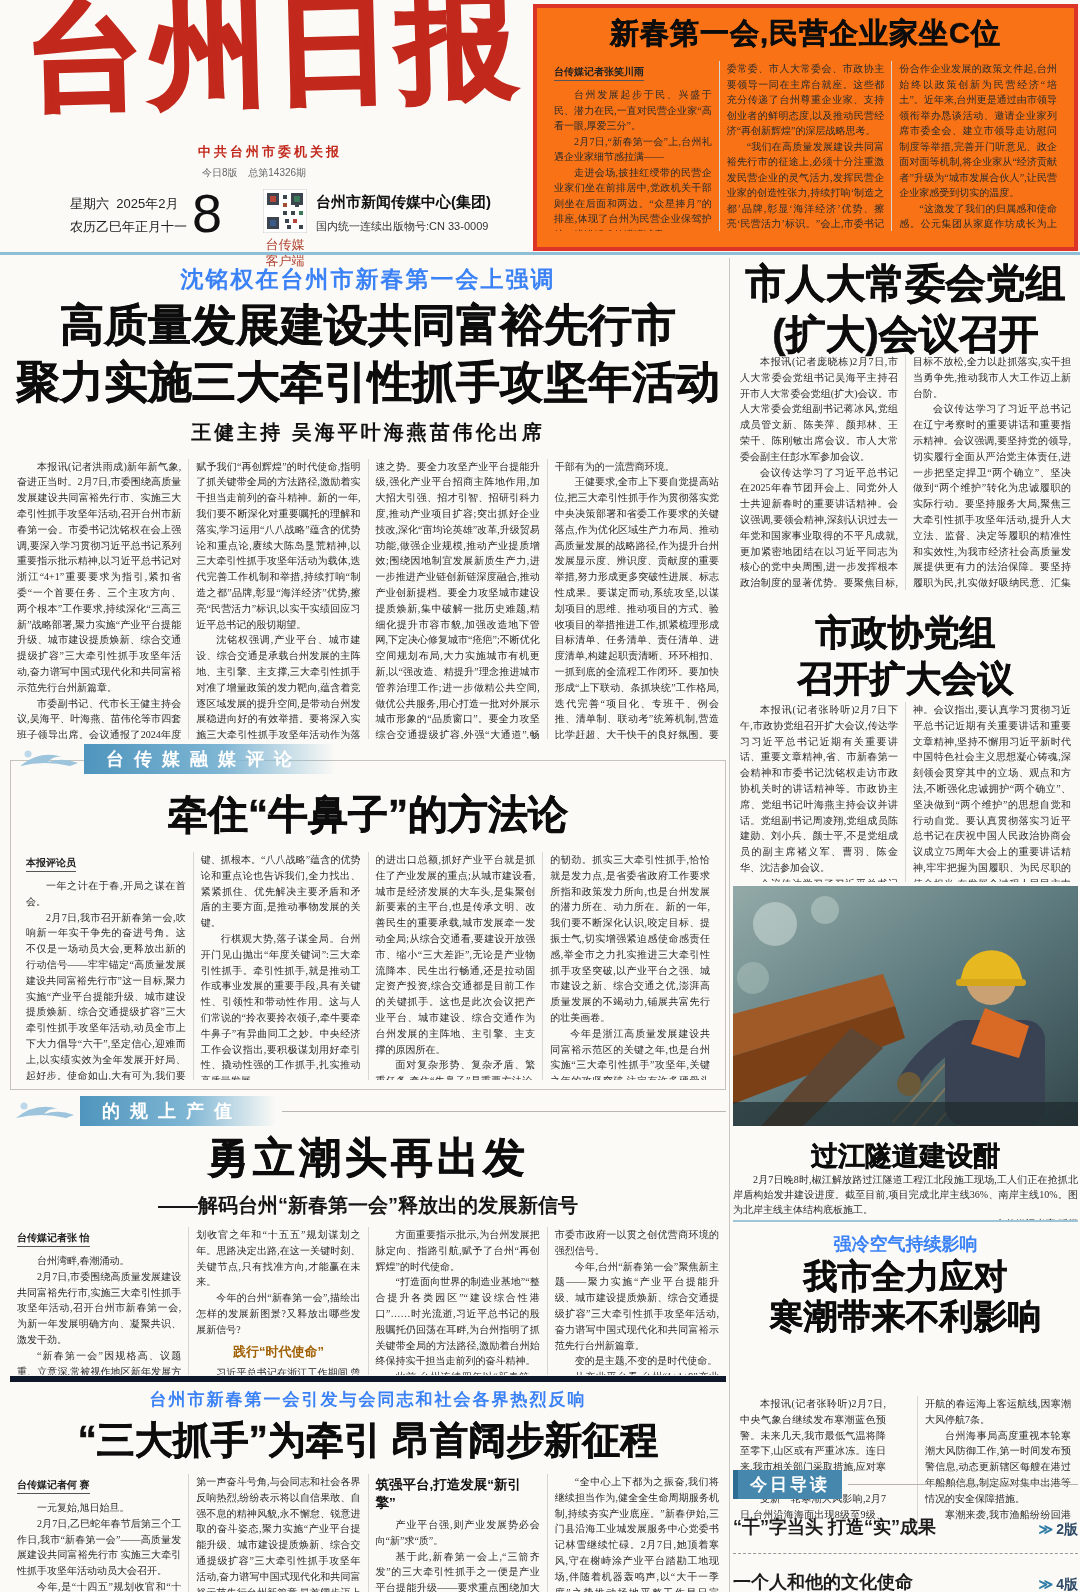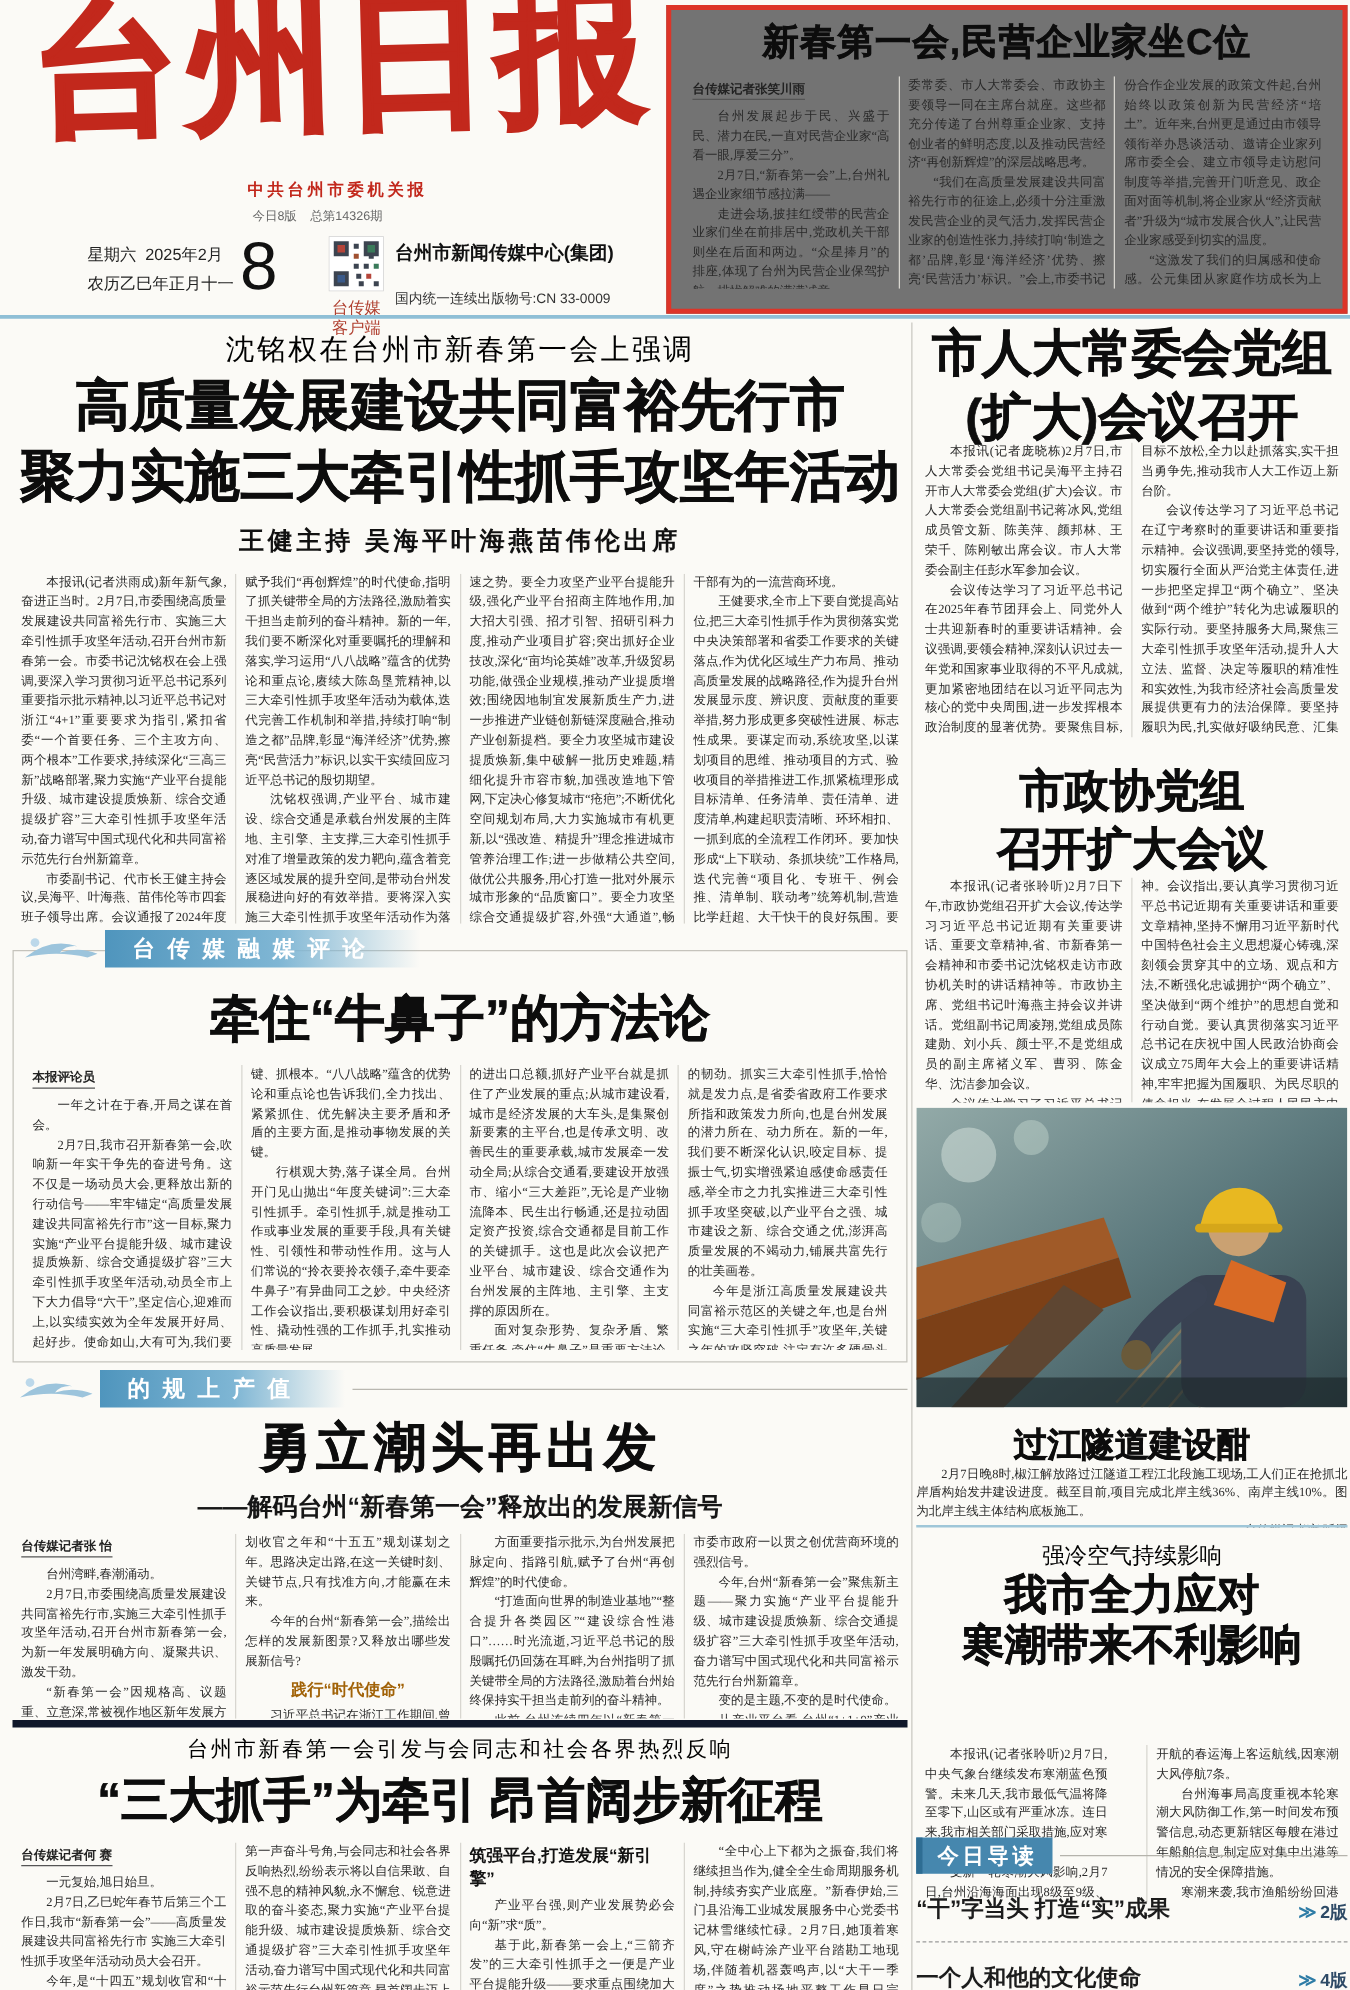--- a/index.html
+++ b/index.html
@@ -7,46 +7,46 @@
         font-family:"Liberation Serif",serif;color:#1d1d1d;}
 
   
   .cols{display:flex;overflow:hidden;}
   .col{flex:1 1 0;padding:0 7px;overflow:hidden;min-width:0;}
   .col+.col{border-left:1px solid #d8d6d0;}
   .paras p{margin:0;text-indent:2em;text-align:justify;font-size:10px;line-height:1.58;color:#2a2a2a;}
   .paras.cont p:first-child{text-indent:0;}
   .byline{display:inline-block;font-size:10px;font-weight:bold;border-bottom:1px solid #555;
           padding-bottom:1px;margin:2px 0 6px;color:#222;}
-  .kicker{font-family:"Liberation Sans",sans-serif;font-weight:400;text-align:center;color:#000000;}
+  .kicker{font-family:"Liberation Sans",sans-serif;font-weight:700;text-align:center;color:#3b82f6;}
   .bighead{font-family:"Liberation Sans",sans-serif;font-weight:900;text-align:center;color:#0d0d0d;
            -webkit-text-stroke:0.5px #0d0d0d;}
 
   
   .masthead-title{position:absolute;left:26px;top:-14px;font-family:"Liberation Sans",sans-serif;
       font-weight:900;font-size:118px;line-height:1.1;color:#c2281c;letter-spacing:6px;
       transform:rotate(-1.5deg);-webkit-text-stroke:3px #c2281c;}
   .organ{position:absolute;left:170px;top:143px;width:200px;text-align:center;color:#c2281c;
       font-family:"Liberation Sans",sans-serif;font-weight:700;font-size:13px;letter-spacing:3px;}
   .issue-line{position:absolute;left:154px;top:166px;width:200px;text-align:center;color:#666;
       font-size:10px;font-family:"Liberation Sans",sans-serif;}
   .issue-line span{margin:0 4px;}
   .date-block{position:absolute;left:70px;top:192px;font-size:13px;line-height:1.8;color:#222;
       font-family:"Liberation Sans",sans-serif;}
   .big-day{position:absolute;left:192px;top:182px;font-size:54px;font-weight:400;color:#111;
       font-family:"Liberation Sans",sans-serif;}
   .qr-wrap{position:absolute;left:263px;top:189px;width:44px;text-align:center;}
   .qr-caption{font-size:13px;color:#b04030;line-height:1.2;}
   .publisher-block{position:absolute;left:316px;top:193px;font-family:"Liberation Sans",sans-serif;}
   .publisher-name{font-size:15px;font-weight:700;color:#111;}
-  .pub-number{font-size:11px;color:#333;margin-top:19px;}
+  .pub-number{font-size:11px;color:#333;margin-top:7px;}
 
   
   .box-article{position:absolute;left:533px;top:4px;width:545px;height:247px;box-sizing:border-box;
-      border:4px solid #dd3428;background:#737373;padding:4px 10px;}
+      border:4px solid #dd3428;background:#f97316;padding:4px 10px;}
   .box-headline{font-family:"Liberation Sans",sans-serif;font-weight:900;font-size:29px;
       text-align:center;letter-spacing:1px;margin:2px 0 7px;color:#0d0d0d;-webkit-text-stroke:0.5px #0d0d0d;}
   .box-cols{height:170px;}
   .box-cols .paras p{font-size:10px;line-height:1.55;}
 
   .rule-blue{position:absolute;left:0;top:252px;width:1080px;height:3px;background:#8fbfd6;}
   .v-rule{position:absolute;left:729px;top:258px;width:1px;height:1334px;background:#c9c7c1;}
 
   
   .main-story{position:absolute;left:10px;top:258px;width:716px;}

